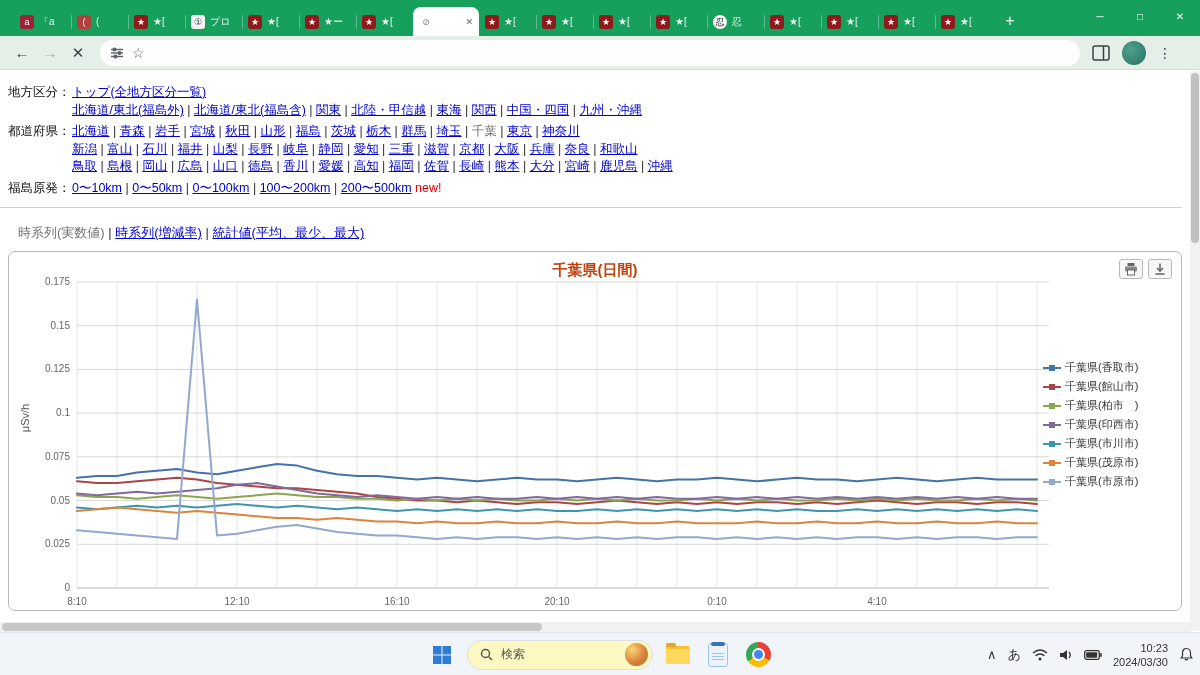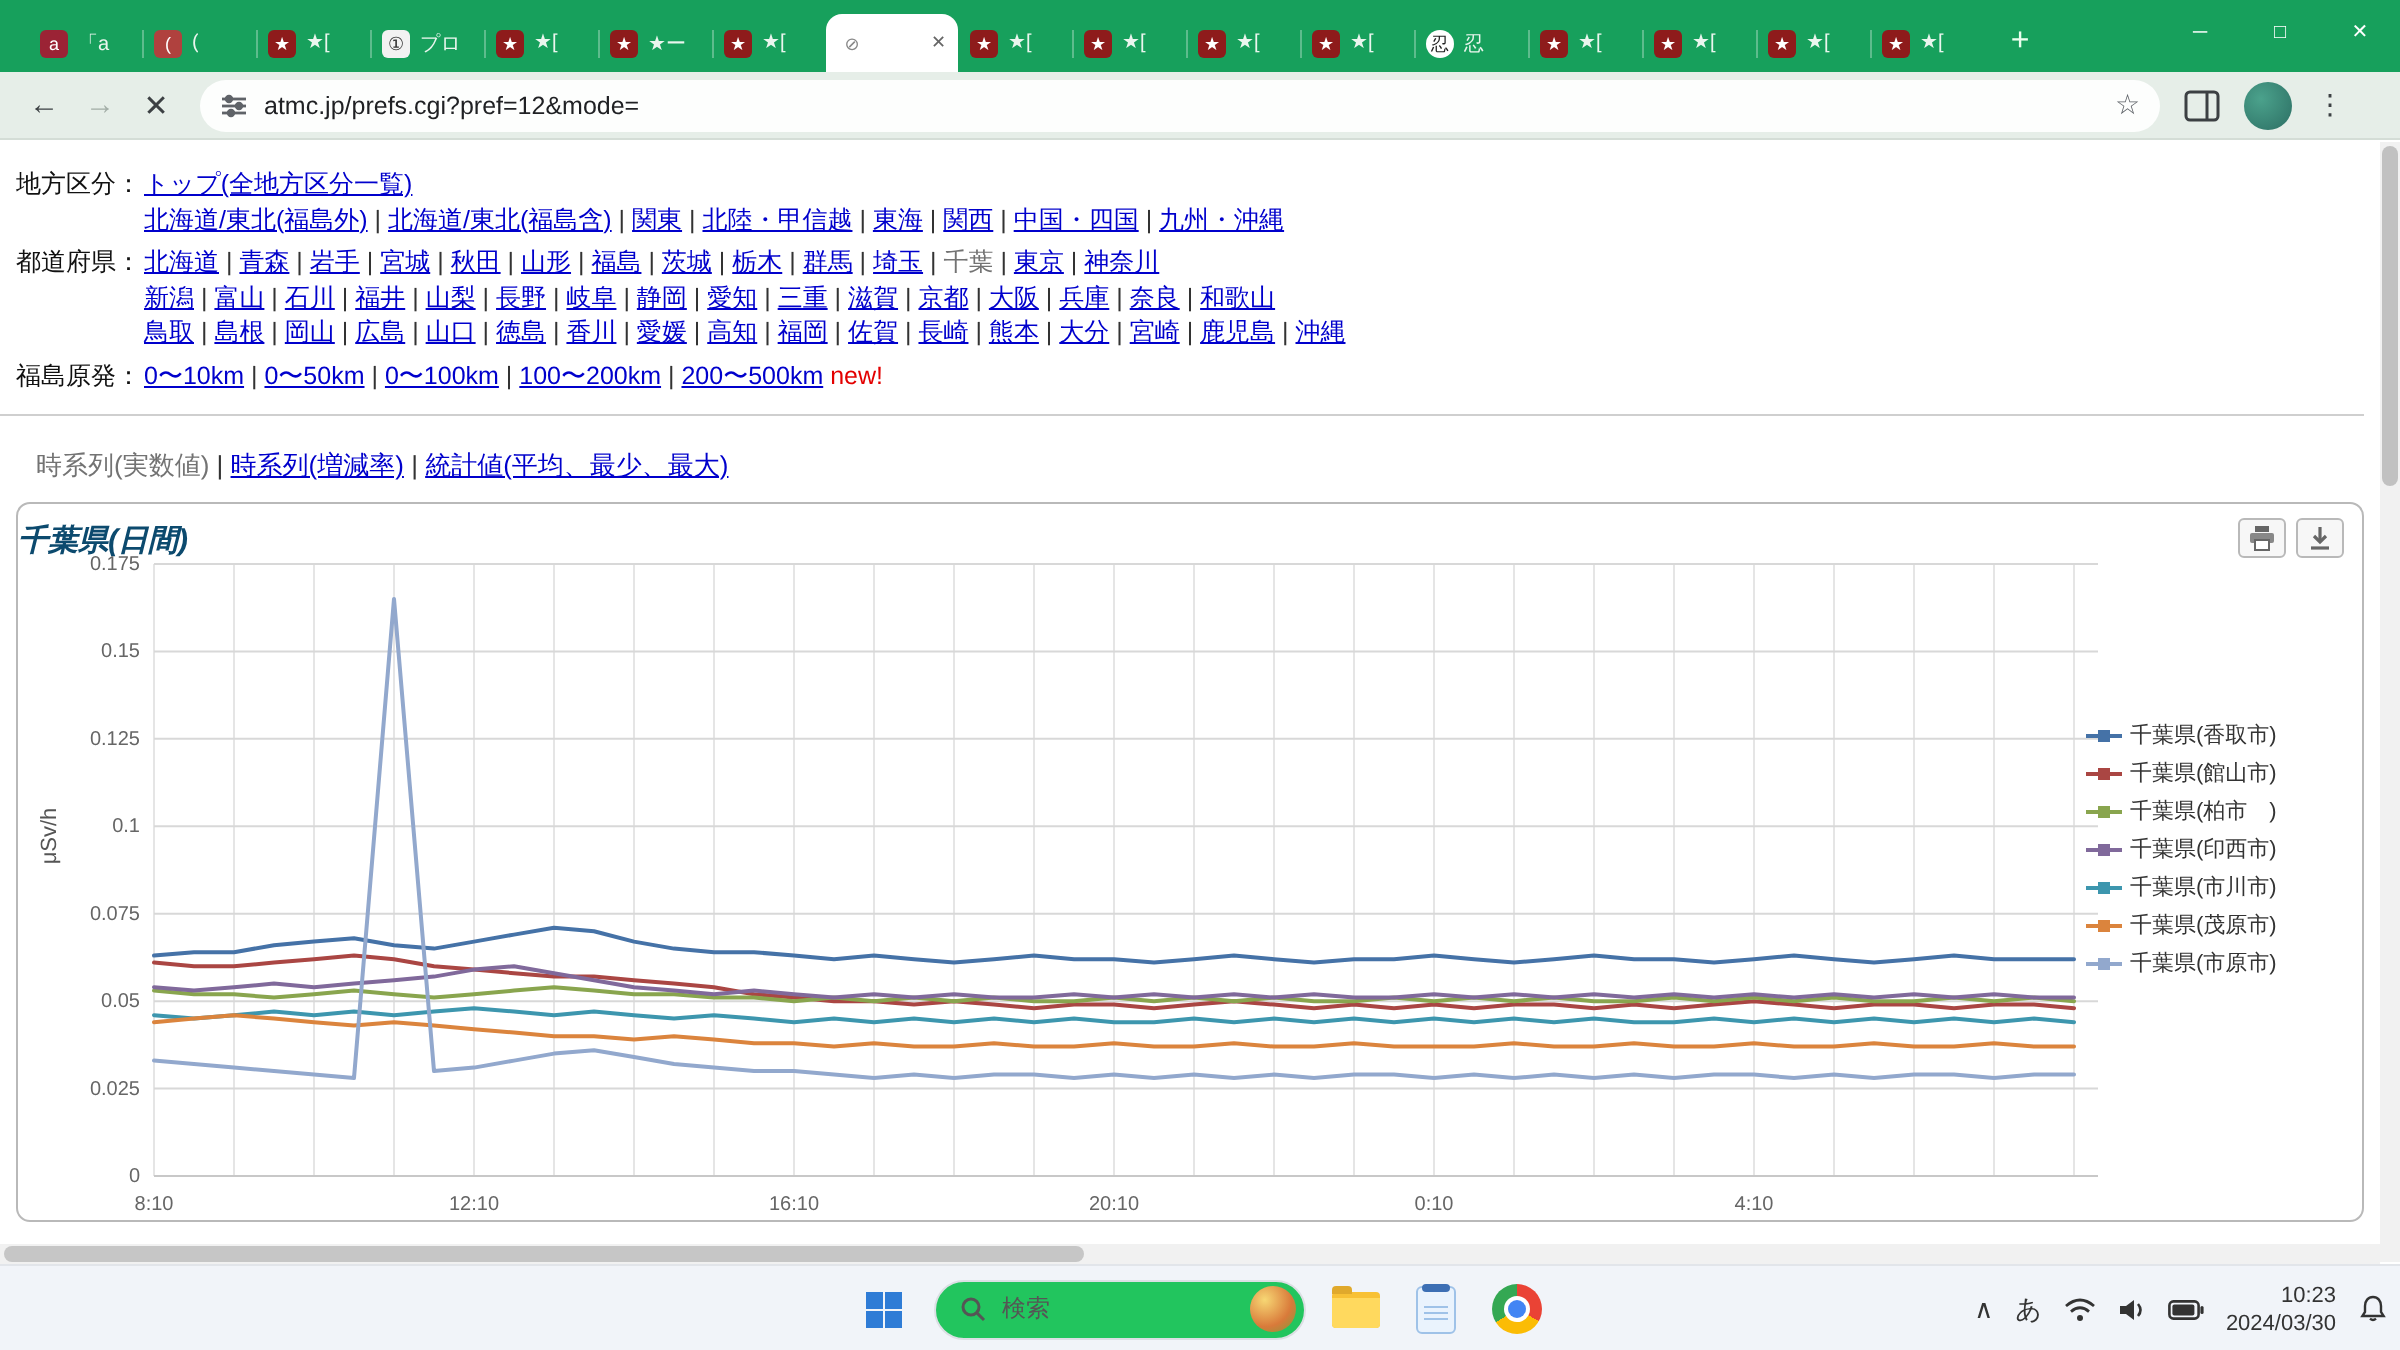--- a/index.html
+++ b/index.html
@@ -37,21 +37,21 @@
   .nav-label { display:inline-block; width:64px; color:#111; }
   .link { color:#0000cc; text-decoration:underline; cursor:pointer; }
   .current { color:#737373; }
   .new { color:#e30000; }
   .sep { color:#333; }
   #rule { border:none; border-top:1px solid #cfcfcf; margin:10px 0 0 0; width:1182px; }
   #viewtabs { margin:16px 0 0 18px; font-size:13px; }
 
   
   #chartbox { position:relative; margin:9px 0 0 8px; width:1174px; height:360px; border:1px solid #b9b9b9; border-radius:7px; background:#fff; }
-  #chart-title { font-size:15px; font-weight:bold; color:#0c4a6e; padding-top:9px;font-style:italic; }
+  #chart-title { text-align:center; font-size:15px; font-weight:bold; color:#c2410c; padding-top:9px; }
   #chart-ylabel { position:absolute; left:2px; top:160px; transform:rotate(-90deg); font-size:11px; color:#555; }
   #plot { position:absolute; left:18px; top:24px; }
   #plot text { font-family:"Liberation Sans","DejaVu Sans",sans-serif; }
   #legend { position:absolute; right:6px; top:108px; width:132px; display:flex; flex-direction:column; gap:4px; }
   .legend-item { display:flex; align-items:center; gap:4px; font-size:11px; color:#333; white-space:nowrap; }
   .lmark { position:relative; width:18px; height:10px; min-width:18px; }
   .lmark .lline { position:absolute; left:0; top:4px; width:18px; height:2px; }
   .lmark .lsq { position:absolute; left:6px; top:2px; width:6px; height:6px; }
   #chart-buttons { position:absolute; top:7px; right:9px; display:flex; gap:5px; }
   .cbtn { width:24px; height:20px; background:#f7f7f7; border:1px solid #b9b9b9; border-radius:3px; display:flex; align-items:center; justify-content:center; }
@@ -59,21 +59,21 @@
   
   #vscroll { position:absolute; top:71px; right:0; width:10px; height:560px; background:#f1f1f1; }
   #vscroll .thumb { position:absolute; top:2px; left:1px; width:8px; height:170px; background:#c1c1c1; border-radius:4px; }
   #hscroll { position:absolute; top:622px; left:0; width:1190px; height:10px; background:#f1f1f1; }
   #hscroll .thumb { position:absolute; top:1px; left:2px; width:540px; height:8px; background:#c6c6c6; border-radius:4px; }
 
   
   #taskbar { position:absolute; bottom:0; left:0; width:1200px; height:43px; background:#f1f4f9; border-top:1px solid #e2e5ea; }
   #task-center { position:absolute; left:50%; top:0; transform:translateX(-50%); height:43px; display:flex; align-items:center; gap:10px; }
   .taskicon { width:30px; height:30px; display:flex; align-items:center; justify-content:center; border-radius:5px; }
-  #search-pill { width:186px; height:30px; background:#22c55e; border:1px solid #dcdfe4; border-radius:16px; display:flex; align-items:center; gap:8px; padding:0 4px 0 12px; }
+  #search-pill { width:186px; height:30px; background:#fef9c3; border:1px solid #dcdfe4; border-radius:16px; display:flex; align-items:center; gap:8px; padding:0 4px 0 12px; }
   #search-label { flex:1; font-size:12px; color:#555; }
   #search-img { width:23px; height:23px; border-radius:50%; background:radial-gradient(circle at 32% 30%, #f7d774, #d97a3a 60%, #7a9e3b); }
   #folder-icon { position:relative; width:24px; height:18px; background:#f8c135; border-radius:2px; }
   #folder-icon::before { content:""; position:absolute; top:-3px; left:0; width:10px; height:4px; background:#e0a92c; border-radius:2px 2px 0 0; }
   #folder-icon::after { content:""; position:absolute; top:3px; left:0; width:24px; height:15px; background:#ffd95e; border-radius:0 0 2px 2px; }
   #notepad-icon { width:20px; height:24px; background:#eaf3fd; border:1px solid #9fc2e8; border-radius:3px; position:relative; }
   #notepad-icon::before { content:""; position:absolute; top:-2px; left:2px; right:2px; height:4px; background:#3d6fb4; border-radius:2px; }
   #notepad-icon::after { content:""; position:absolute; top:7px; left:3px; right:3px; height:10px; background:repeating-linear-gradient(#eaf3fd 0 2px, #9fc2e8 2px 3px); }
   #chrome-icon { width:25px; height:25px; border-radius:50%; background:conic-gradient(#ea4335 0 33%, #fbbc05 33% 66%, #34a853 66% 100%); position:relative; }
   #chrome-icon::before { content:""; position:absolute; inset:6px; background:#fff; border-radius:50%; }
@@ -173,21 +173,20 @@
     <svg width="14" height="14" viewBox="0 0 14 14">
       <g stroke="#5f6368" stroke-width="1.4" fill="none">
         <line x1="1" y1="3.5" x2="13" y2="3.5"></line>
           <line x1="1" y1="7" x2="13" y2="7"></line>
           <line x1="1" y1="10.5" x2="13" y2="10.5"></line>
         <circle cx="4.5" cy="3.5" r="1.4" fill="#5f6368"></circle>
           <circle cx="9.5" cy="7" r="1.4" fill="#5f6368"></circle>
           <circle cx="5.5" cy="10.5" r="1.4" fill="#5f6368"></circle>
       </g>
     </svg>
-    <span id="url-text">atmc.jp/prefs.cgi?pref=12&amp;mode=</span>
     <span id="bookmark-star">☆</span>
   </div>
   <div id="toolbar-right">
     <svg width="18" height="16" viewBox="0 0 18 16">
       <rect x="1" y="1" width="16" height="14" rx="2" fill="none" stroke="#3c4043" stroke-width="1.5"></rect>
       <line x1="11.5" y1="1" x2="11.5" y2="15" stroke="#3c4043" stroke-width="1.5"></line>
     </svg>
     <div id="avatar"></div>
     <span id="menu-dots">⋮</span>
   </div>

